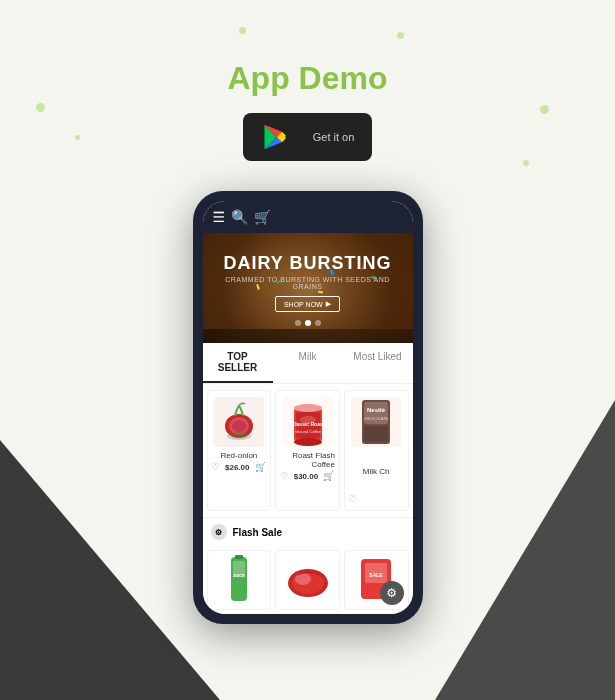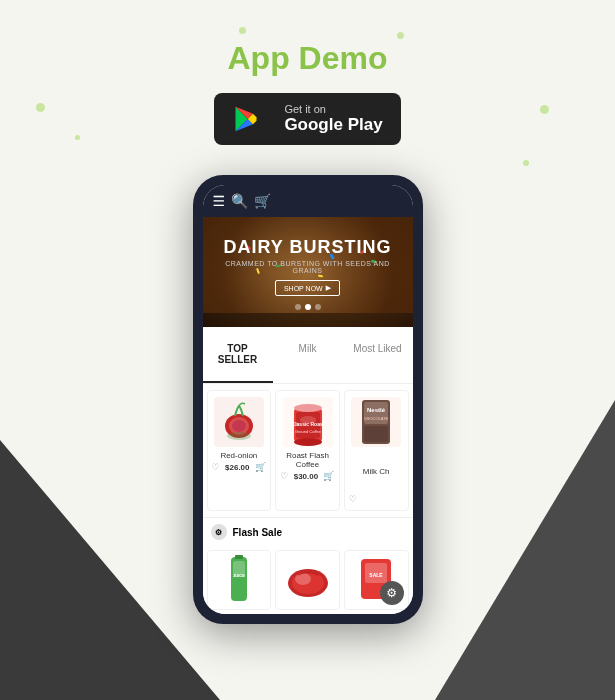--- a/index.html
+++ b/index.html
@@ -38,21 +38,21 @@
       width: 0;
       height: 0;
       border-right: 180px solid #4a4a4a;
       border-top: 300px solid transparent;
       z-index: 0;
     }
 
     
     .header {
       text-align: center;
-      padding-top: 40px;
+      padding-top: 60px;
       position: relative;
       z-index: 2;
     }
 
     .app-demo-title {
       color: #8bc34a;
       font-size: 32px;
       font-weight: bold;
     }
 
@@ -206,21 +206,21 @@
     
     .tabs {
       display: flex;
       border-bottom: 1px solid #eee;
       background: white;
     }
 
     .tab {
       flex: 1;
       text-align: center;
-      padding: 16px 4px;
+      padding: 8px 4px;
       font-size: 10px;
       color: #888;
       cursor: pointer;
       border-bottom: 2px solid transparent;
     }
 
     .tab.active {
       color: #222;
       font-weight: bold;
       border-bottom: 2px solid #222;
@@ -251,21 +251,21 @@
       overflow: hidden;
       display: flex;
       align-items: center;
       justify-content: center;
       margin-bottom: 4px;
     }
 
     .product-name {
       font-size: 8px;
       color: #333;
-      text-align: center;
+      text-align: right;
       margin-bottom: 2px;
     }
 
     .product-actions {
       display: flex;
       align-items: center;
       gap: 4px;
       width: 100%;
       justify-content: space-between;
     }
@@ -351,21 +351,20 @@
   <a class="gplay-btn">
 
     <svg class="gplay-icon" viewBox="0 0 32 32" xmlns="http://www.w3.org/2000/svg">
       <polygon points="4,2 4,30 18,16" fill="#00c853"></polygon>
       <polygon points="4,2 18,16 24,10" fill="#f44336"></polygon>
       <polygon points="4,30 18,16 24,22" fill="#2979ff"></polygon>
       <polygon points="18,16 24,10 28,14 28,18 24,22" fill="#ffd600"></polygon>
     </svg>
     <div class="gplay-text">
       <span class="gplay-text-top">Get it on</span>
-      <span class="gplay-text-bottom">Google Play</span>
     </div>
   </a>
 </div>
 
 <div class="phone-container">
   <div class="phone">
     <div class="phone-screen">
 
       <div class="app-bar">
         <span class="app-bar-icon">☰</span>

